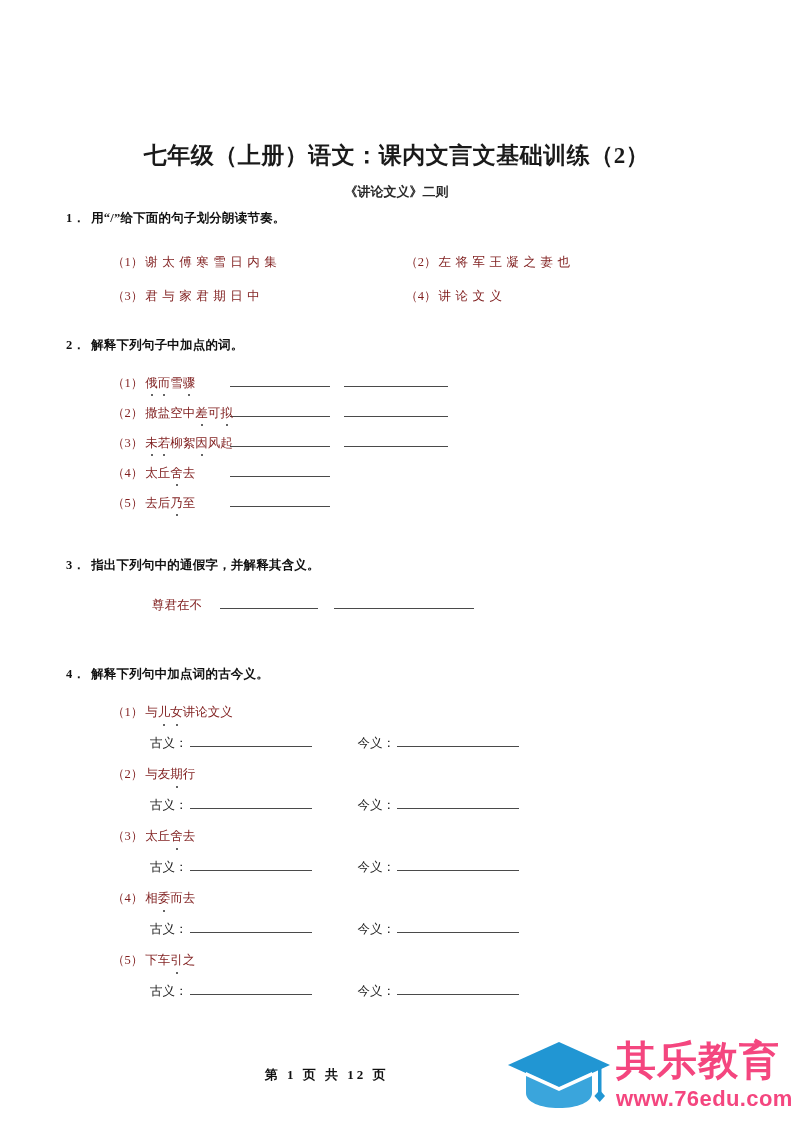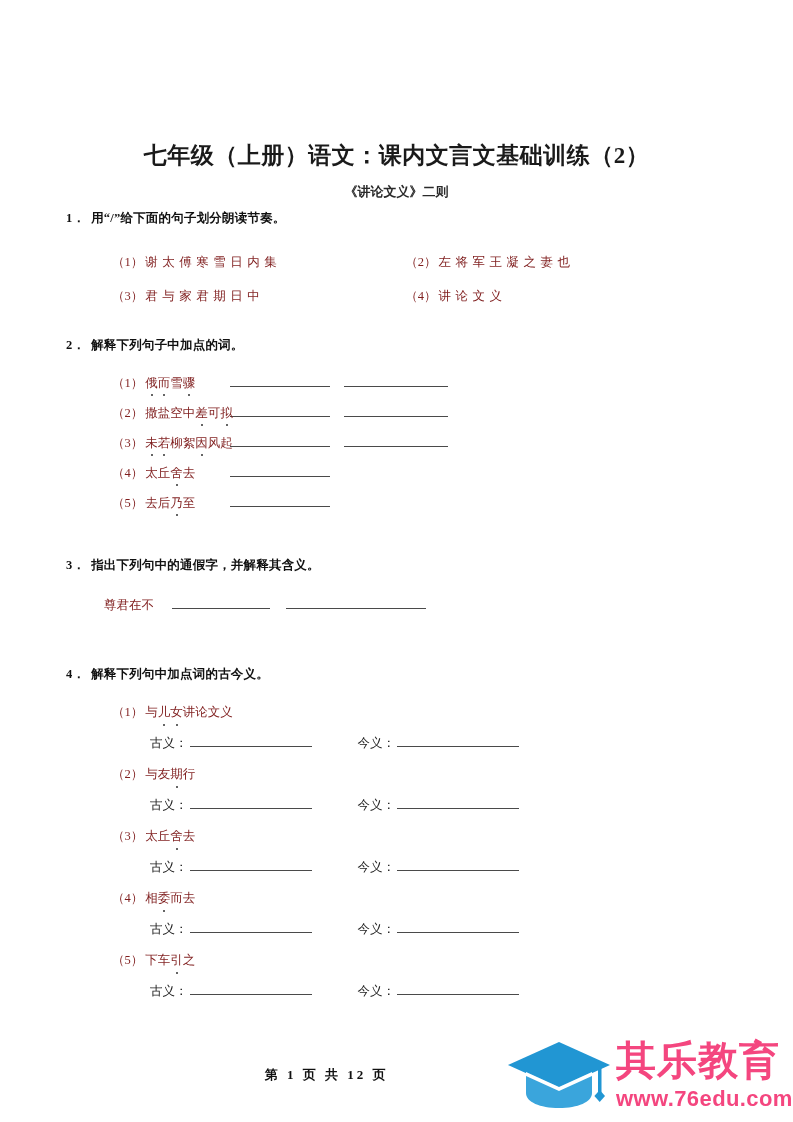--- a/index.html
+++ b/index.html
@@ -103,21 +103,21 @@
   
   #q2 { top: 337px; }
   #q2 .item-row { height: 30px; line-height: 30px; }
   #q2 .item-text { display: inline-block; width: 118px; }
   #q2 .blank-a { width: 100px; margin-right: 14px; }
   #q2 .blank-b { width: 104px; }
 
   
   #q3 { top: 557px; }
   #q3 .item-row { margin-left: 104px; height: 34px; line-height: 34px; }
-  #q3 .item-text { margin-right: 18px; }
+  #q3 .item-text { margin-right: 18px; margin-left: 48px; }
   #q3 .blank-a { width: 98px; margin-right: 16px; }
   #q3 .blank-b { width: 140px; }
 
   
   #q4 { top: 666px; }
   #q4 .item-row { height: 31px; line-height: 31px; }
   .gj-row {
     position: relative;
     font-size: 12.5px;
     color: #222;

